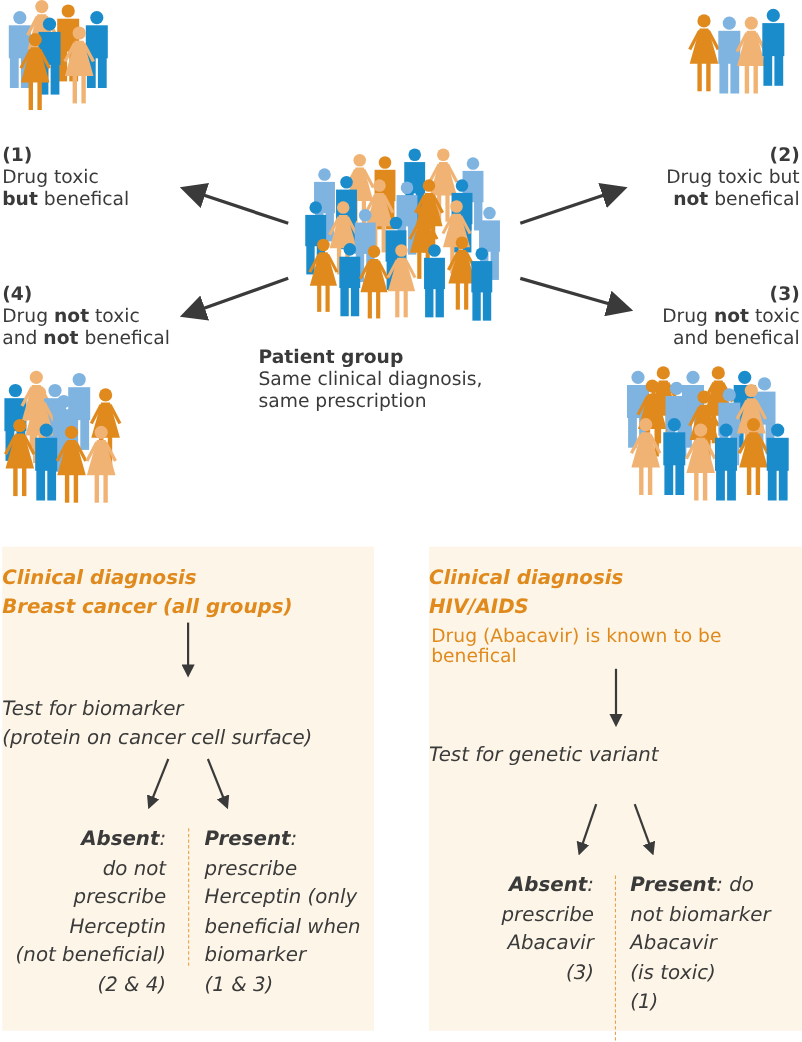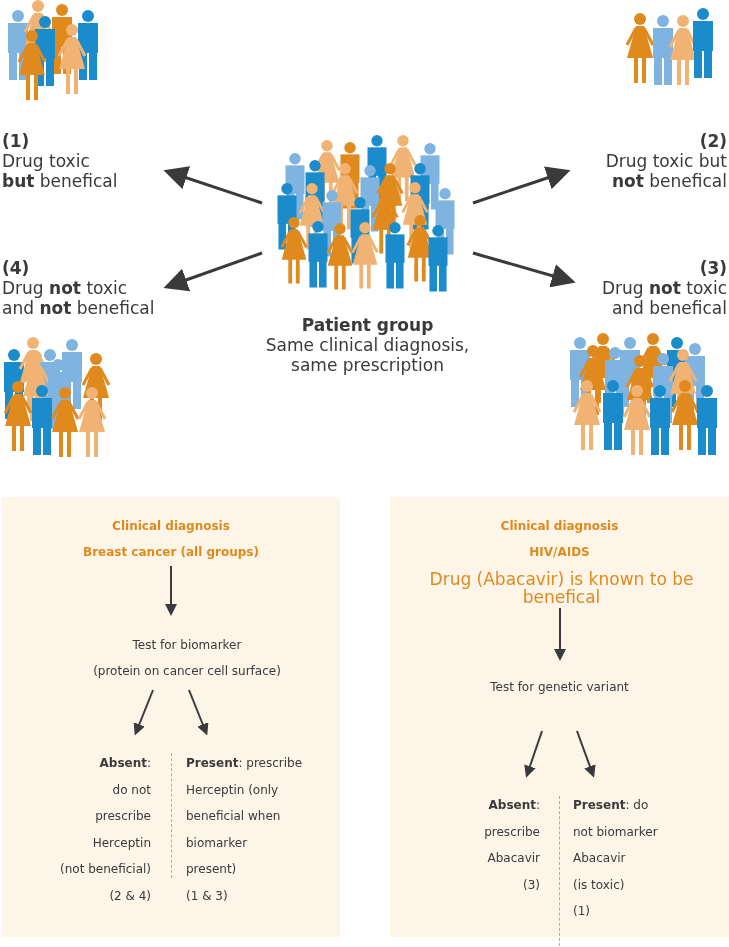--- a/index.html
+++ b/index.html
@@ -2,24 +2,24 @@
 <html><head>
 <meta charset="utf-8">
 <style>
   html, body { margin:0; padding:0; background:#ffffff; }
   body { width:729px; height:947px; position:relative; overflow:hidden;
          font-family:"DejaVu Sans", sans-serif; color:#3a3a3a; }
   .abs { position:absolute; }
   .lbl { font-size:17px; line-height:20px; }
   .lbl b { font-weight:bold; }
   .right { text-align:right; }
-  .center { text-align:center; }
+  .center { text-align:left; }
   .panel { position:absolute; background:#fdf6e8; }
   .orange { color:#e08a1e; }
-  .ptxt { font-size:12px; line-height:21px; }
+  .ptxt { font-size:18px; line-height:21px;font-style:italic; }
   .dash { position:absolute; width:0; border-left:1.5px dashed #e8a04a; }
   svg.people { position:absolute; overflow:visible; }
 </style>
 </head>
 <body>
 
 <svg class="people" id="pg1" style="left:0;top:0;width:110px;height:120px">
     <g>
       <circle cx="18" cy="16" r="6" fill="#7fb3e0"></circle>
       <rect x="8" y="23" width="20" height="30" fill="#7fb3e0"></rect>
@@ -542,21 +542,20 @@
     <div>prescribe</div>
     <div>Herceptin</div>
     <div>(not beneficial)</div>
     <div>(2 &amp; 4)</div>
   </div>
 <div class="abs ptxt" style="left:186px;width:160px;top:750px;line-height:26.5px;" id="p1p">
     <div><b>Present</b><span>: prescribe</span></div>
     <div>Herceptin (only</div>
     <div>beneficial when</div>
     <div>biomarker</div>
-    <div>present)</div>
     <div>(1 &amp; 3)</div>
   </div>
 
 <div class="panel" style="left:390px;top:497px;width:339px;height:440px;"></div>
 <div class="abs center orange ptxt" style="left:390px;width:339px;top:513px;font-weight:bold;line-height:26px;">
   <div>Clinical diagnosis</div>
   <div>HIV/AIDS</div>
 </div>
 <div class="abs center orange" style="left:392px;width:339px;top:570px;font-size:17px;line-height:18px;">Drug (Abacavir) is known to be benefical</div>
 <div class="abs center ptxt" style="left:390px;width:339px;top:674px;line-height:26px;">Test for genetic variant</div>

